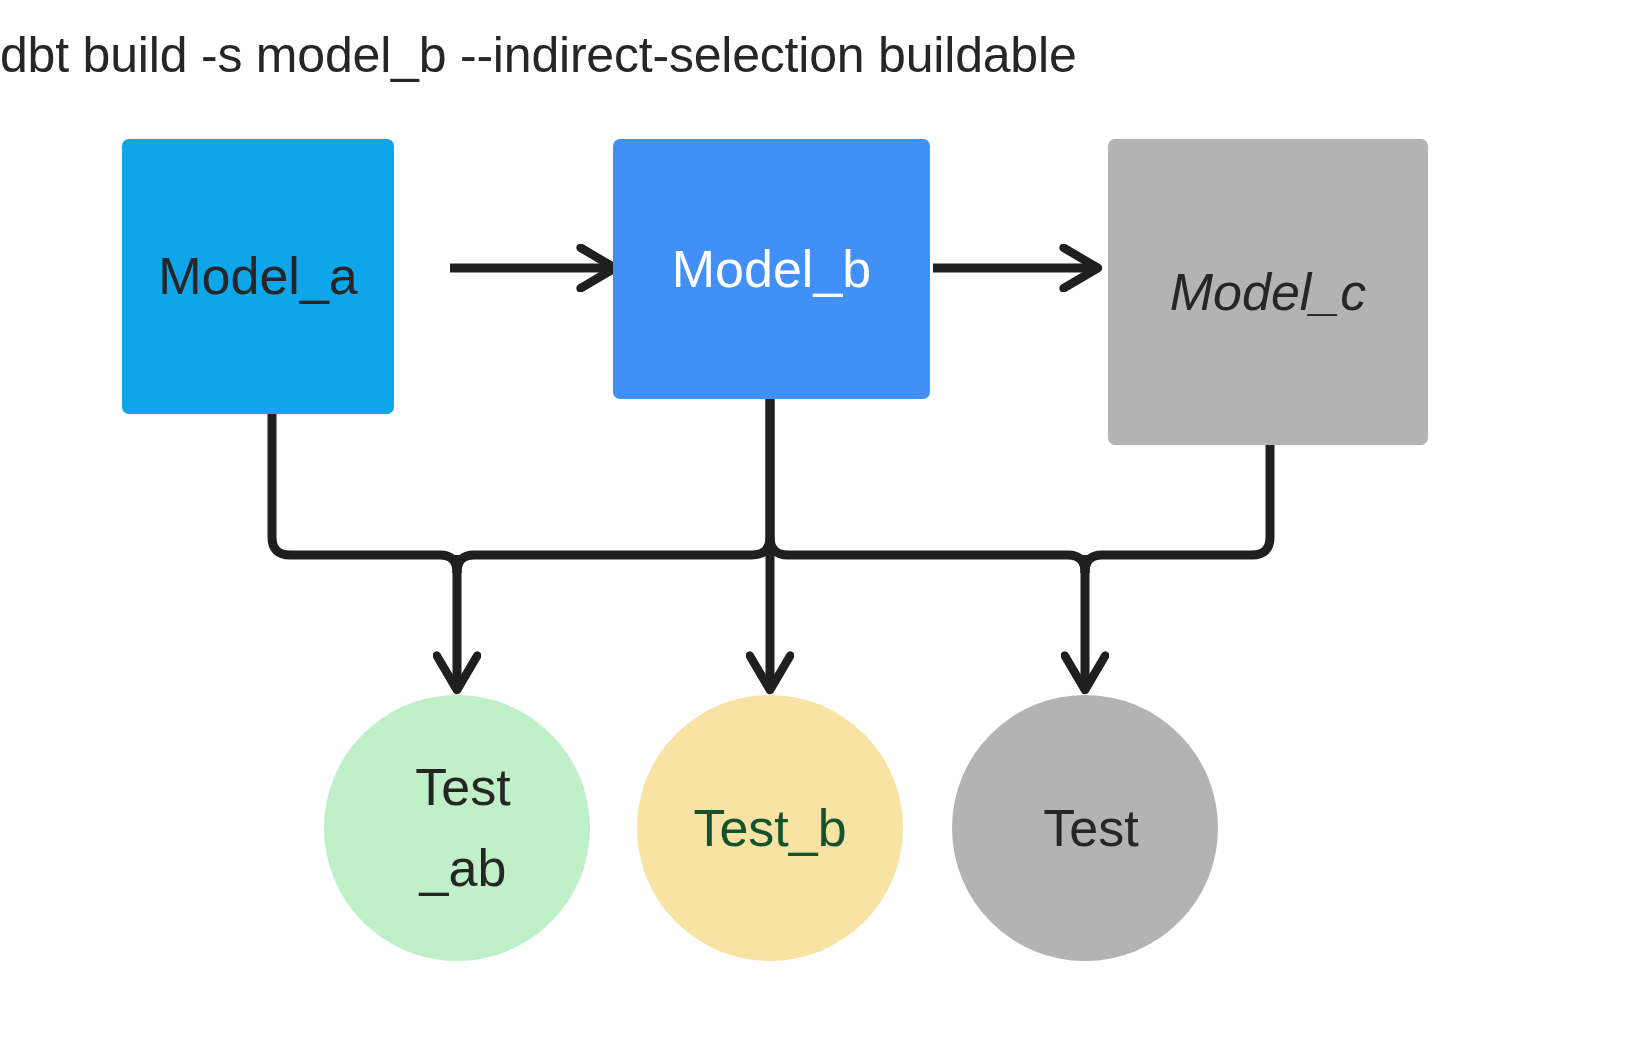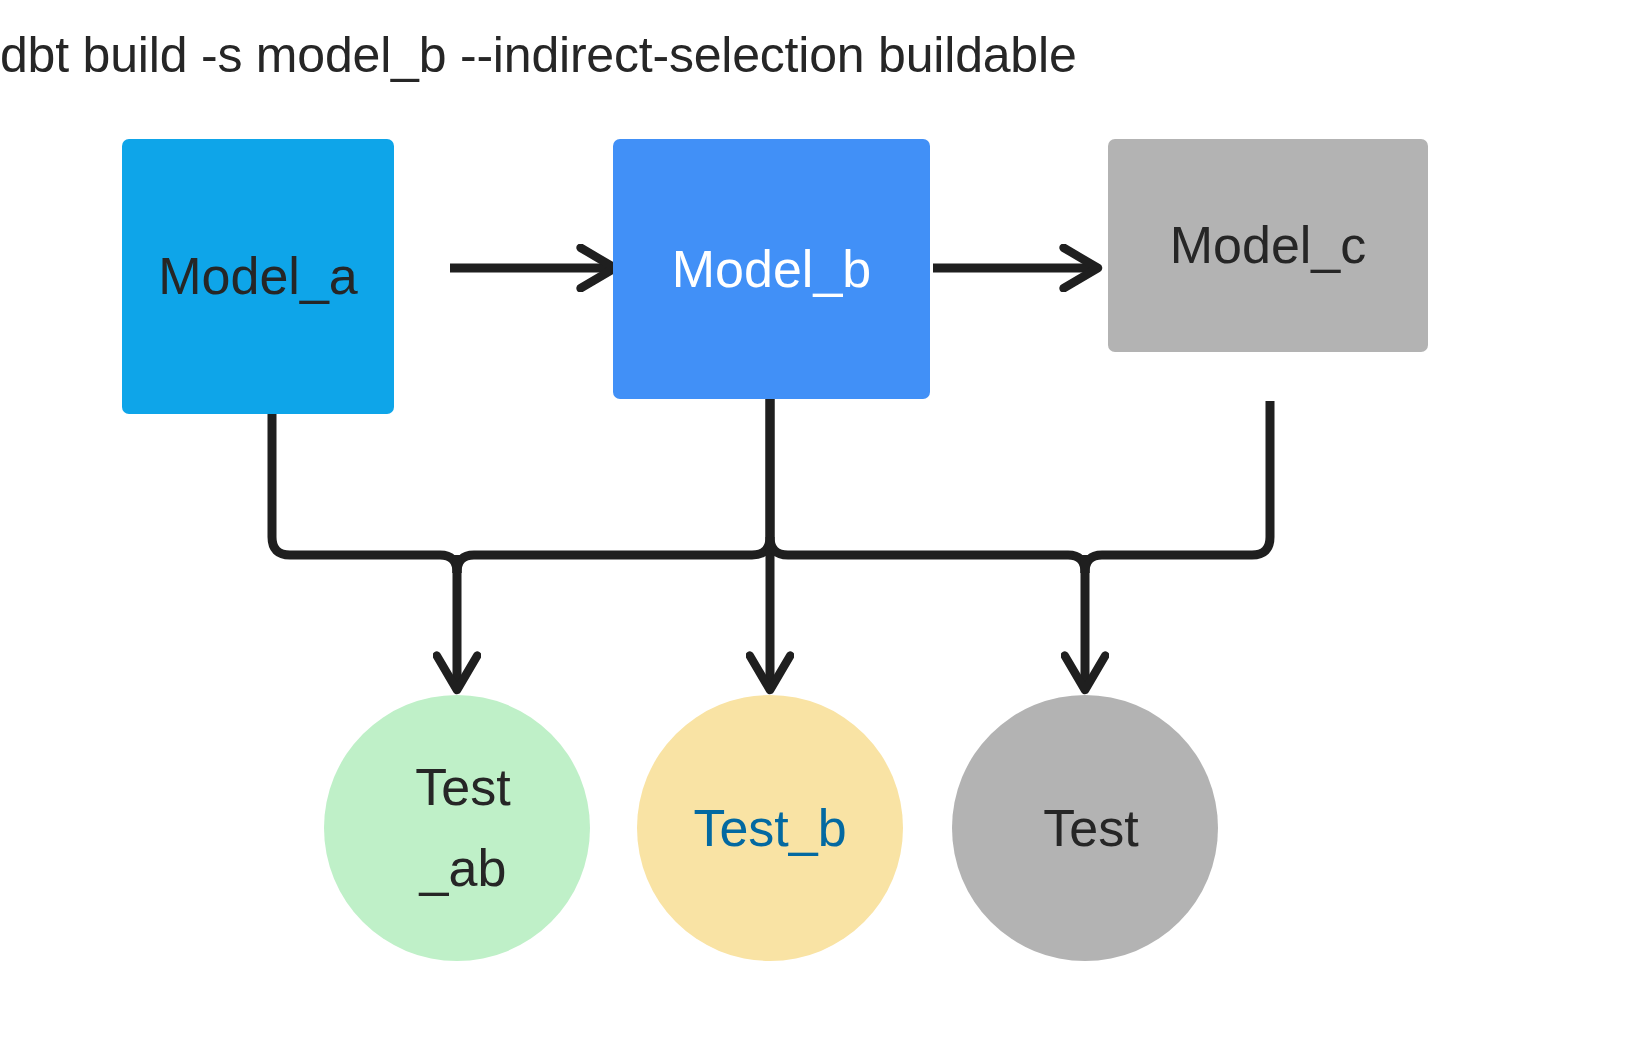--- a/index.html
+++ b/index.html
@@ -103,30 +103,30 @@
   </svg>
 
   <div class="node-box" style="left:122px; top:139px; width:272px; height:275px; background:#0ea5e9; color:#262626;">
     <span>Model_a</span>
   </div>
 
   <div class="node-box" style="left:613px; top:139px; width:317px; height:260px; background:#4190f7; color:#ffffff;">
     <span>Model_b</span>
   </div>
 
-  <div class="node-box" style="left:1108px; top:139px; width:320px; height:213px; background:#b3b3b3; color:#262626;">
+  <div class="node-box" style="left:1108px; top:139px; width:320px; height:306px; background:#b3b3b3; color:#262626;font-style:italic;">
     <span>Model_c</span>
   </div>
 
   <div class="node-circle" style="left:324px; top:695px; width:266px; height:266px; background:#bff0c8; color:#262626;">
     <span class="circle-label" style="padding-left:12px;">Test</span>
     <span class="circle-label" style="padding-left:12px;">_ab</span>
   </div>
 
-  <div class="node-circle" style="left:637px; top:695px; width:266px; height:266px; background:#f9e3a4; color:#0369a1;">
+  <div class="node-circle" style="left:637px; top:695px; width:266px; height:266px; background:#f9e3a4; color:#14532d;">
     <span class="circle-label">Test_b</span>
   </div>
 
   <div class="node-circle" style="left:952px; top:695px; width:266px; height:266px; background:#b3b3b3; color:#262626;">
     <span class="circle-label" style="padding-left:12px;">Test</span>
   </div>
 
 </div>
 
 </body></html>

